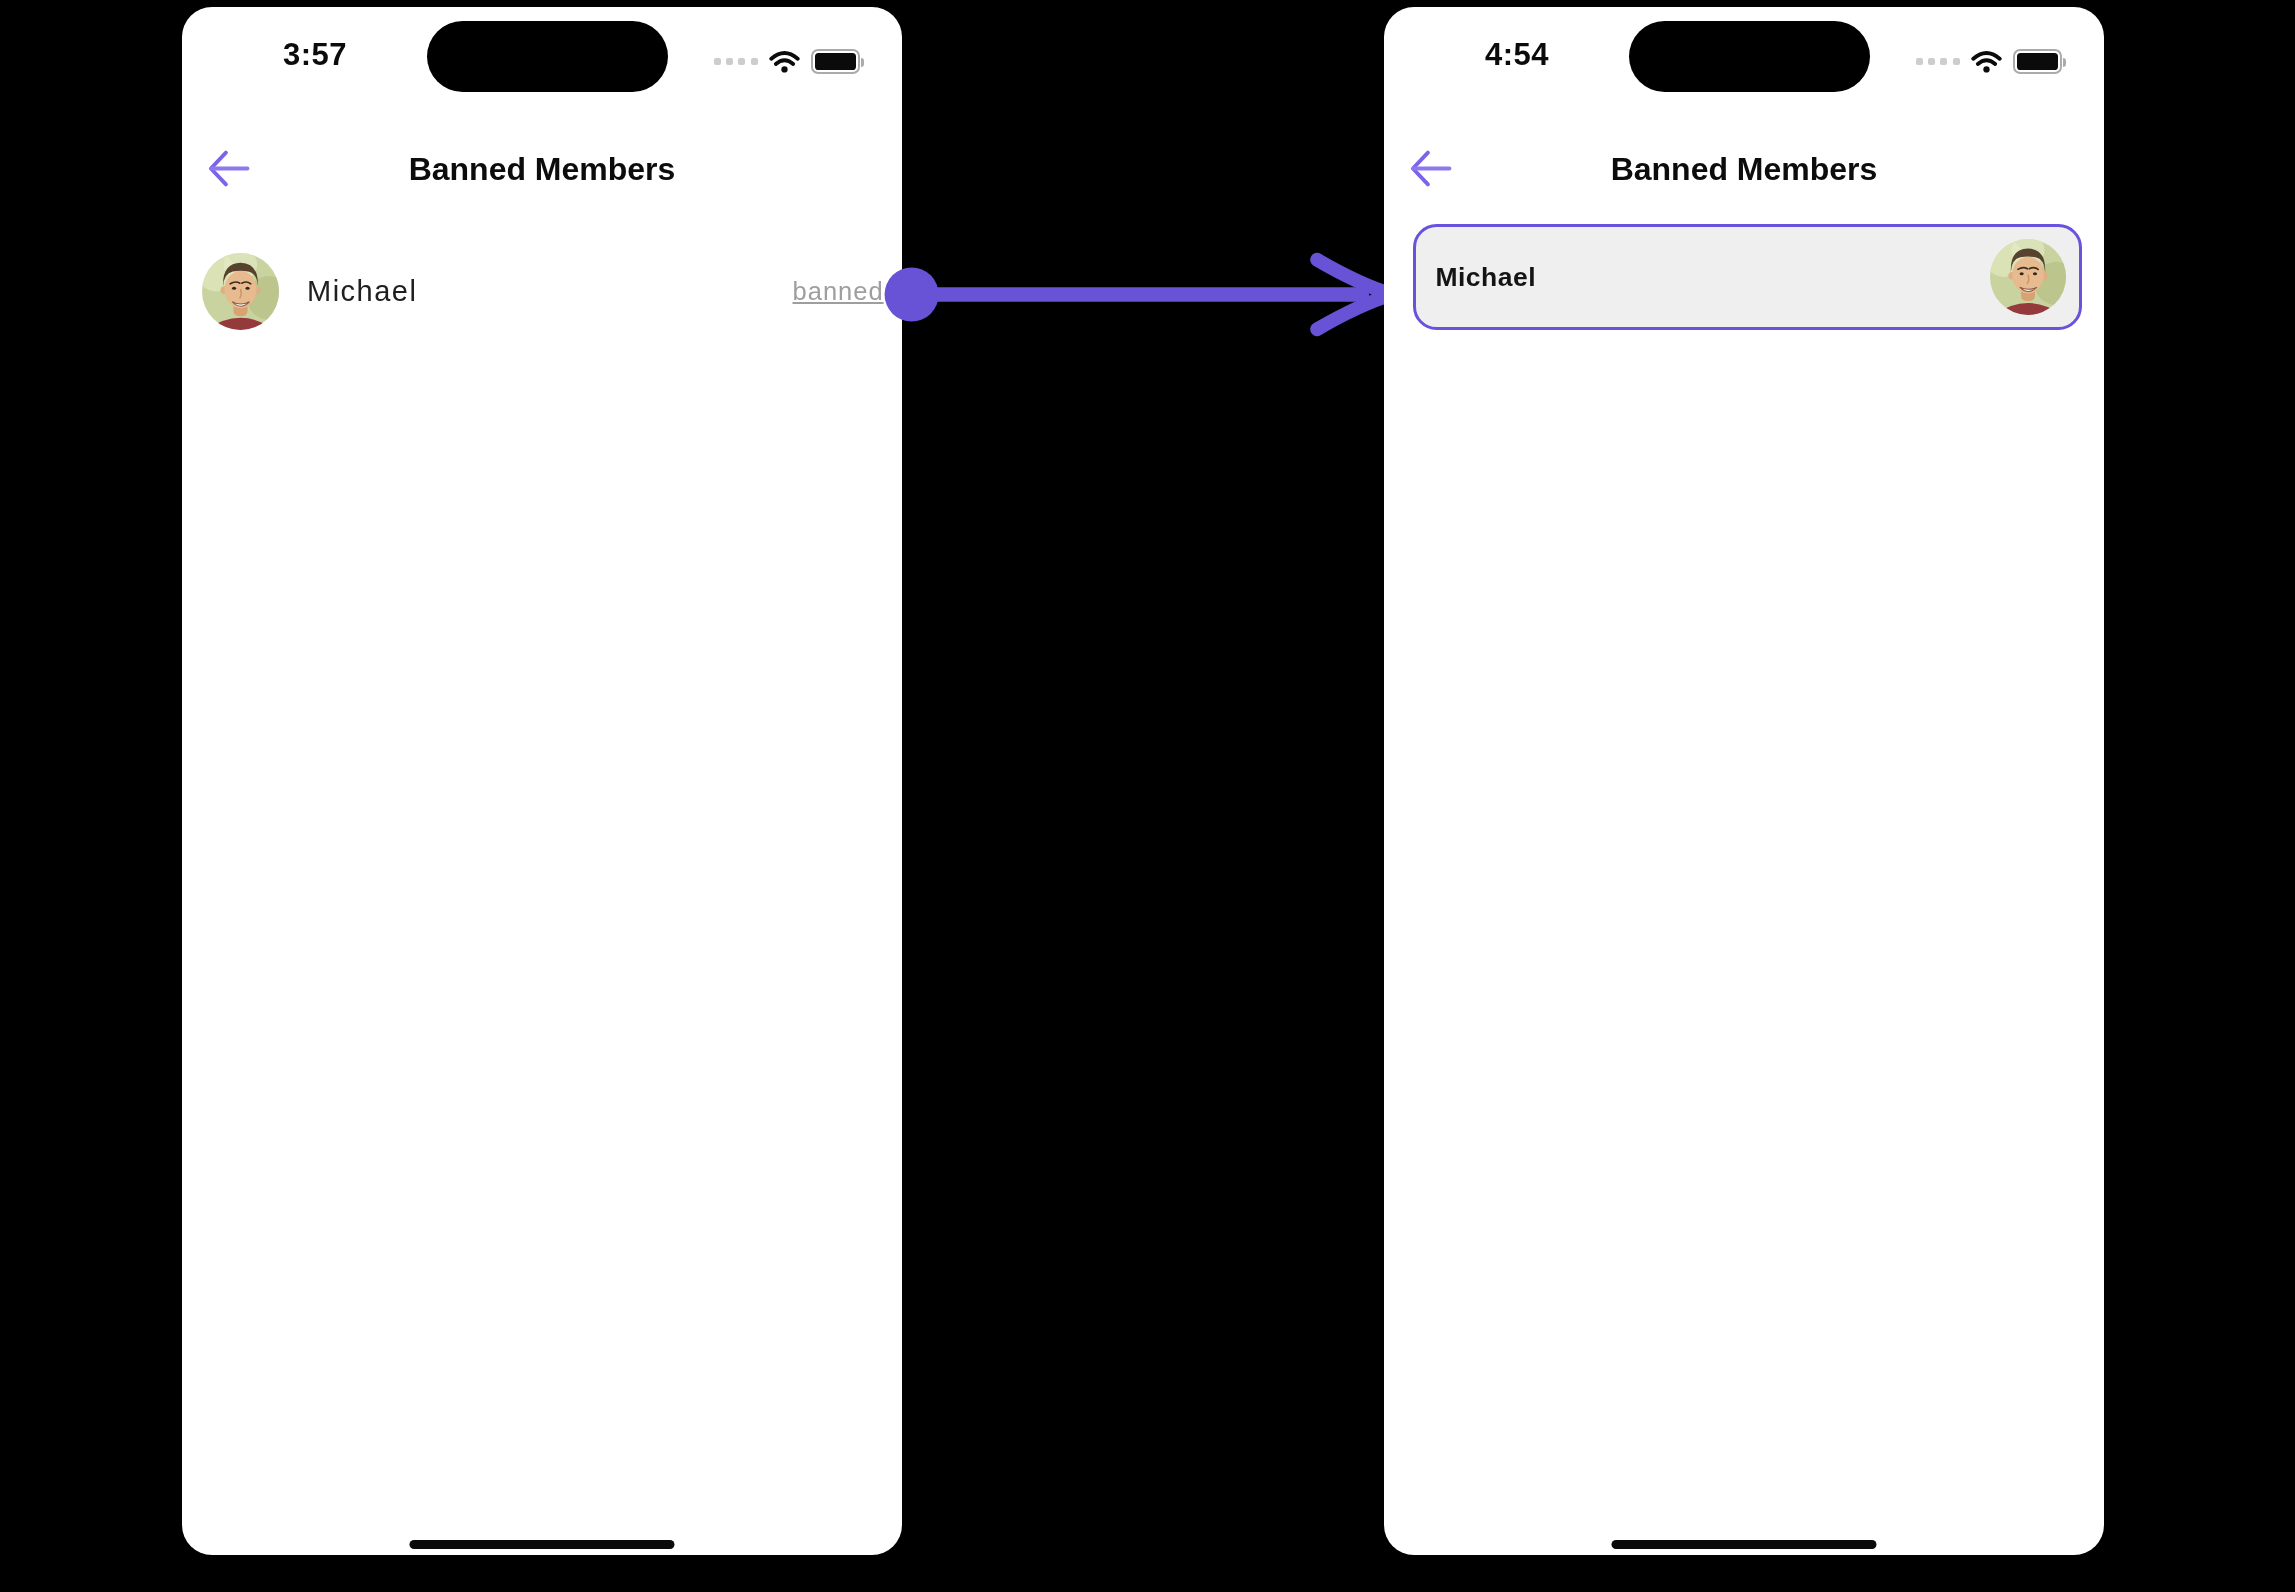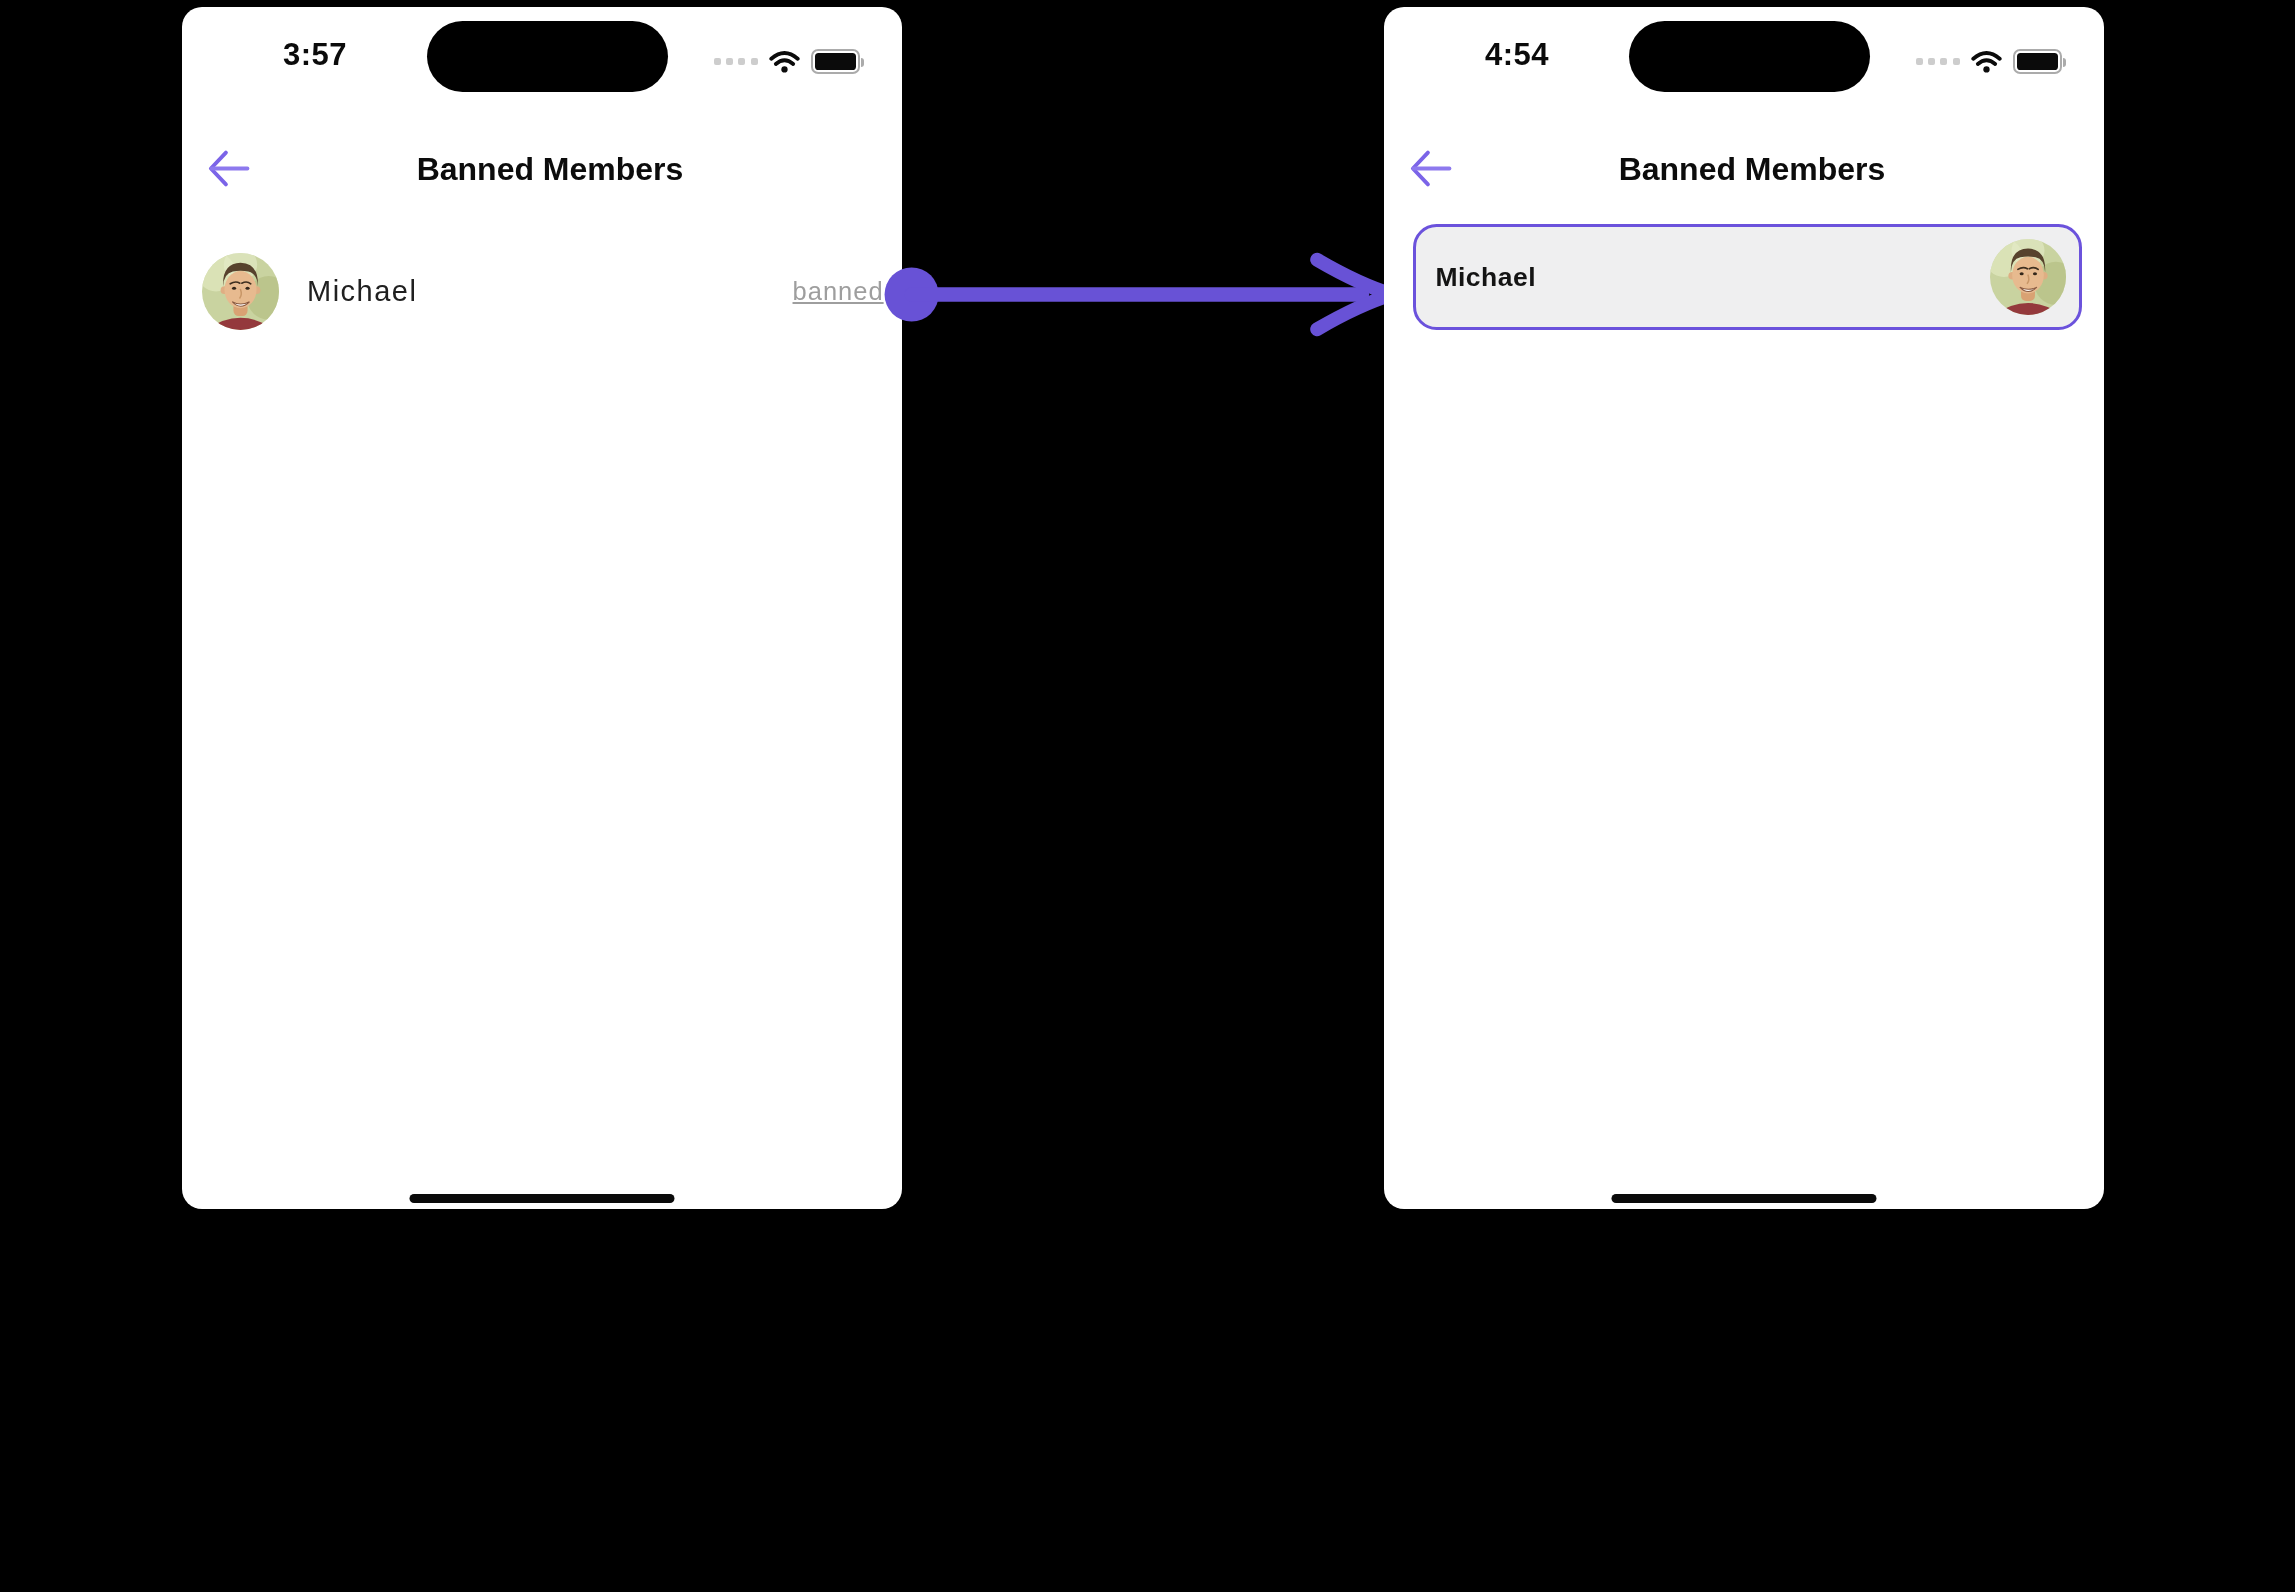--- a/index.html
+++ b/index.html
@@ -1,22 +1,22 @@
 <!DOCTYPE html>
 <html style="font-size:8.2px"><head>
 <meta charset="utf-8">
 <style>
   * { margin:0; padding:0; box-sizing:border-box; }
   html,body { width:2295px; height:1593px; background:#000; overflow:hidden;
               font-family:"Liberation Sans", sans-serif; }
   .canvas { position:absolute; inset:0; background:#000; }
 
   
-  .phone { position:absolute; top:7.1px; width:720px; height:1202px;
-           background:#ffffff; border-radius:20px; overflow:hidden; }
+  .phone { position:absolute; top:7.1px; width:720px; height:1548px;
+           background:#ffffff; border-radius:30px; overflow:hidden; }
   .phone-left  { left:182px; }
   .phone-right { left:1384px; }
 
   
   .status-time { position:absolute; left:77px; top:30px; width:112px;
                  font-size:31px; font-weight:700; color:#0b0b0b; text-align:center;
                  letter-spacing:0.5px; }
   .island { position:absolute; left:245px; top:13.8px; width:241px; height:71px;
             background:#000; border-radius:36px; }
   .status-icons { position:absolute; top:39px; right:42px; height:31px;
@@ -27,21 +27,21 @@
              border-radius:7.1px; }
   .battery .level { position:absolute; inset:2px; background:#0b0b0b; border-radius:3.6px; }
   .battery .nub { position:absolute; right:-6.1px; top:7.1px; width:3.6px; height:9.2px;
                   background:#ababab; border-radius:0 3.1px 3.1px 0; }
 
   
   .app-header { position:absolute; top:139px; left:0; right:0; height:46px; }
   .back-btn { position:absolute; left:24.5px; top:2px; width:43px; height:41px;
               background:none; border:none; cursor:pointer; }
   .app-title { width:100%; text-align:center; line-height:46px; font-size:32px;
-               font-weight:600; color:#0c0c0c;margin-left:8px; }
+               font-weight:600; color:#0c0c0c; }
 
   
   .member-row { position:absolute; top:234px; left:0; right:0; height:101px;
                 display:flex; align-items:center; padding:0 18.4px 0 20.4px; }
   .avatar { width:77px; height:77px; border-radius:50%; overflow:hidden; flex:0 0 auto; }
   .member-name { margin-left:27.6px; font-size:29px; font-weight:500; color:#202020;
                  letter-spacing:1.5px; }
   .member-status { margin-left:auto; font-size:25.5px; font-weight:400; color:#9e9e9e;
                    letter-spacing:1px;text-decoration:underline; }
 

